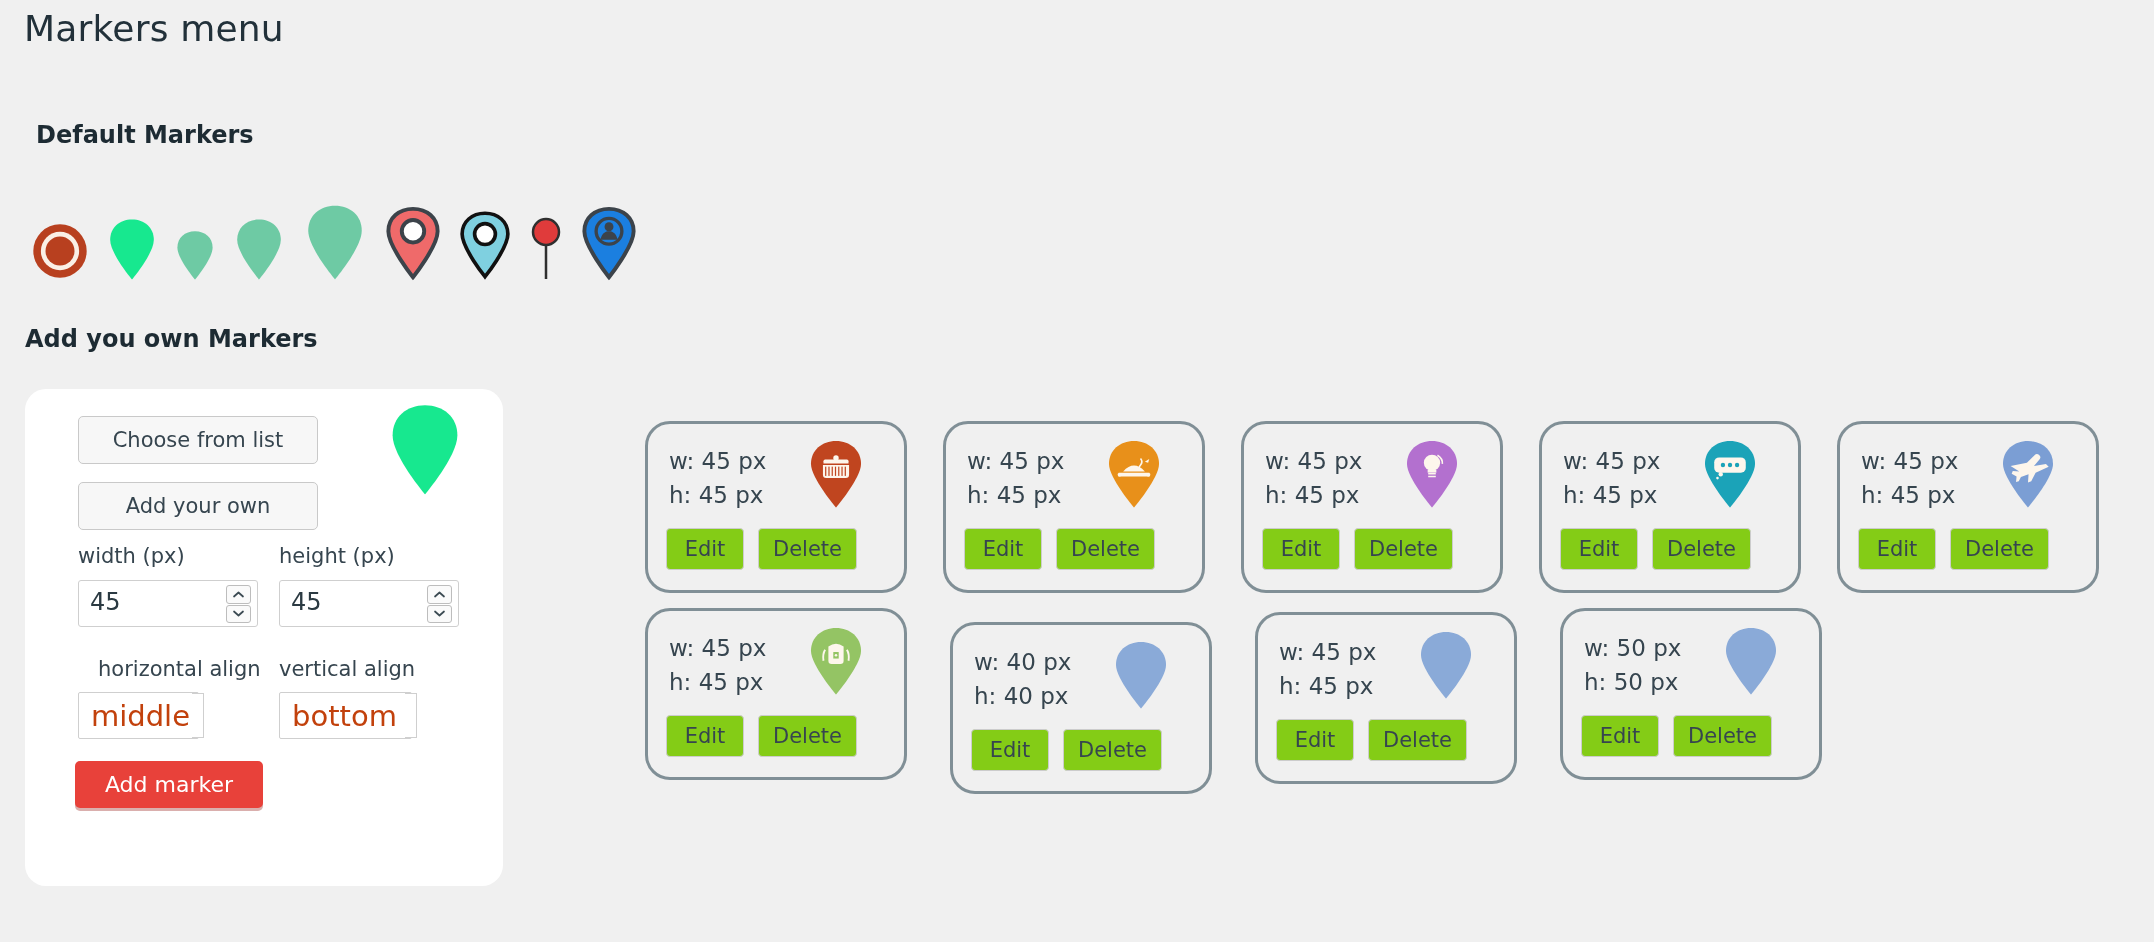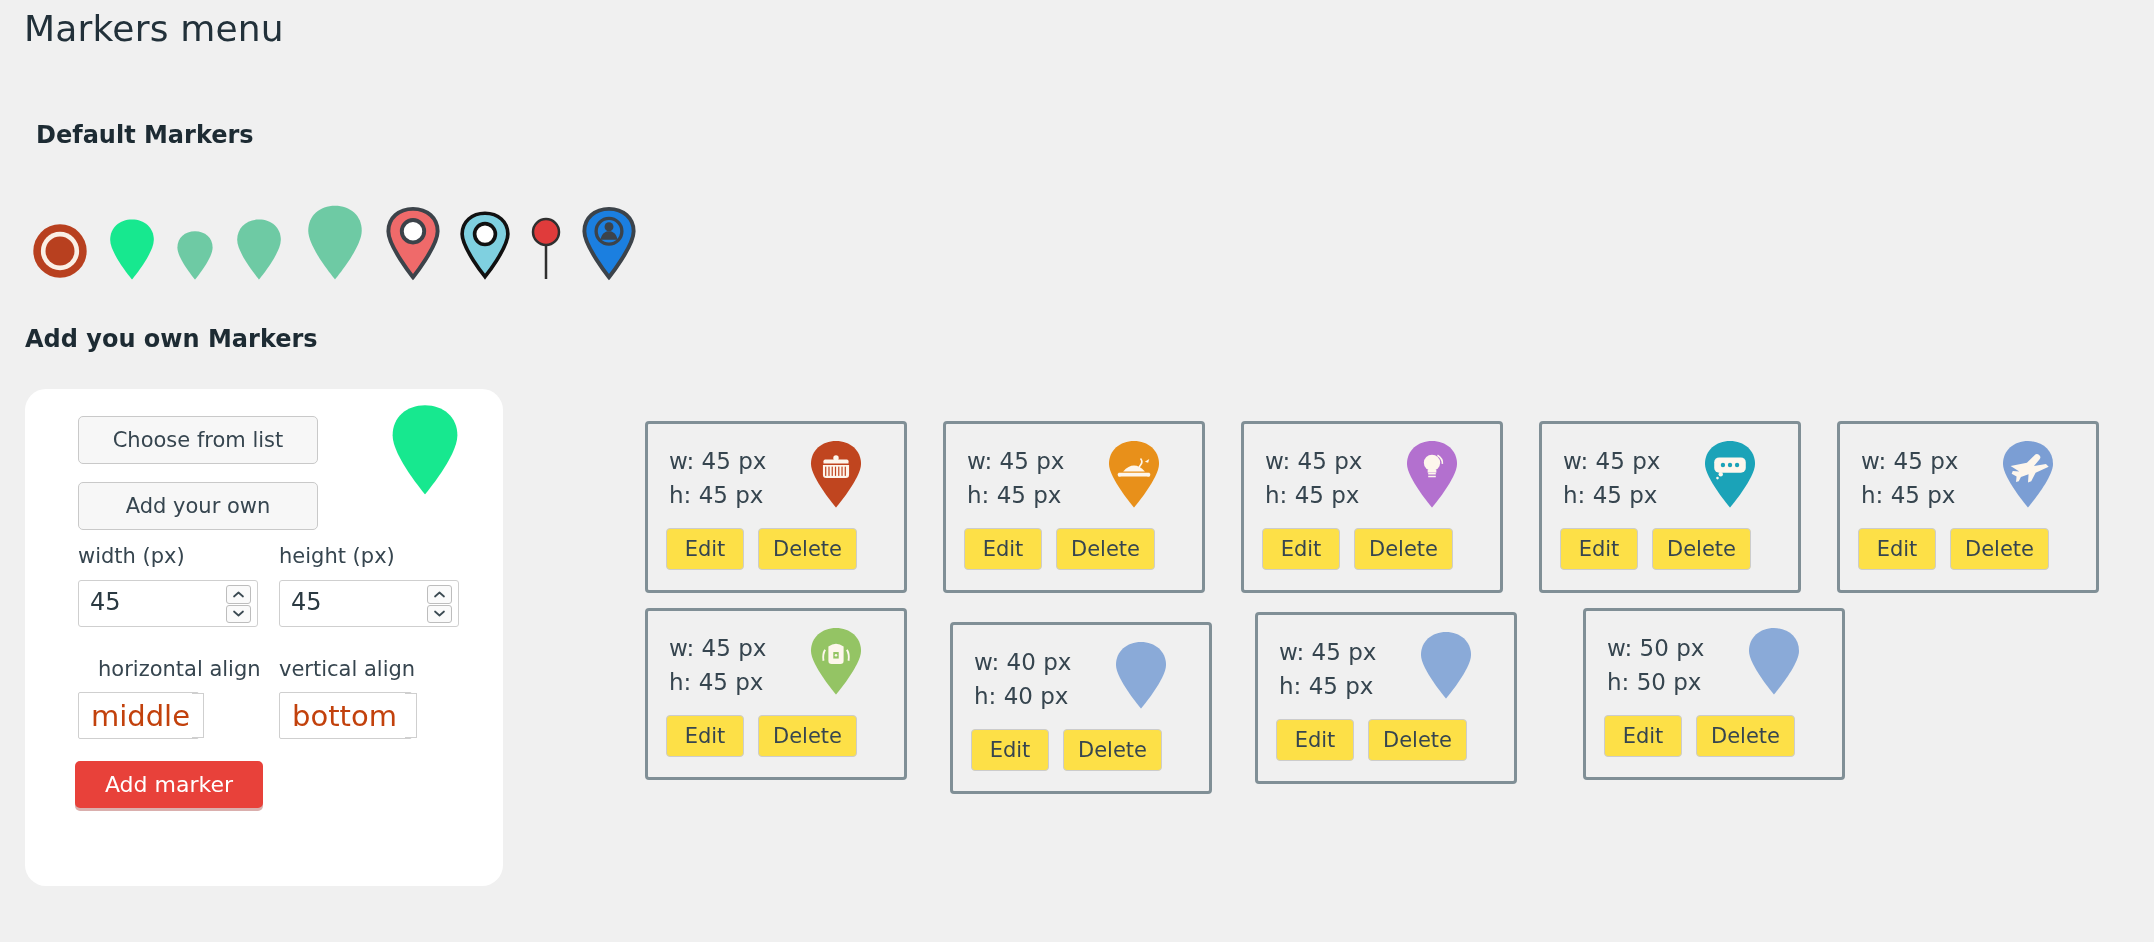--- a/index.html
+++ b/index.html
@@ -214,21 +214,21 @@
   }
   .card-row {
     display: flex;
     gap: 0px;
   }
   .card-slot { width: 305px; }
   .marker-card {
     width: 262px;
     height: 172px;
     border: 3px solid #808f96;
-    border-radius: 4px;
+    border-radius: 25px;
     background: #f0f0f0;
     box-sizing: border-box;
     position: relative;
   }
   .card-dims {
     position: absolute;
     left: 21px;
     top: 20px;
     font-size: 23px;
     line-height: 34px;
@@ -248,21 +248,21 @@
   .card-actions {
     position: absolute;
     left: 18px;
     bottom: 20px;
     display: flex;
     gap: 14px;
   }
   .card-btn {
     min-width: 78px;
     height: 42px;
-    background: #fde047;
+    background: #84cc16;
     border: 1px solid #cccccc;
     border-radius: 4px;
     font-family: "DejaVu Sans", "Liberation Sans", sans-serif;
     font-size: 21px;
     color: #36454f;
     cursor: pointer;
     padding: 0 14px;
     box-sizing: border-box;
   }
 </style>
@@ -568,21 +568,21 @@
             <svg width="56" height="68" viewBox="0 0 100 125" overflow="visible" style="display: block;">
               <path d="M50 124 C50 124 4 70 4 44 C4 19 24 2 50 2 C76 2 96 19 96 44 C96 70 50 124 50 124 Z" fill="#8aaad8"></path>
             </svg>
           </div>
           <div class="card-actions">
             <button class="card-btn">Edit</button>
             <button class="card-btn">Delete</button>
           </div>
         </div>
       </div>
-      <div class="card-slot" style="padding-top: 0px; margin-left: 23px;">
+      <div class="card-slot" style="padding-top: 0px;">
         <div class="marker-card">
           <div class="card-dims">
             <div>w: 50 px</div>
             <div>h: 50 px</div>
           </div>
           <div class="card-marker">
             <svg width="56" height="68" viewBox="0 0 100 125" overflow="visible" style="display: block;">
               <path d="M50 124 C50 124 4 70 4 44 C4 19 24 2 50 2 C76 2 96 19 96 44 C96 70 50 124 50 124 Z" fill="#8aaad8"></path>
             </svg>
           </div>

